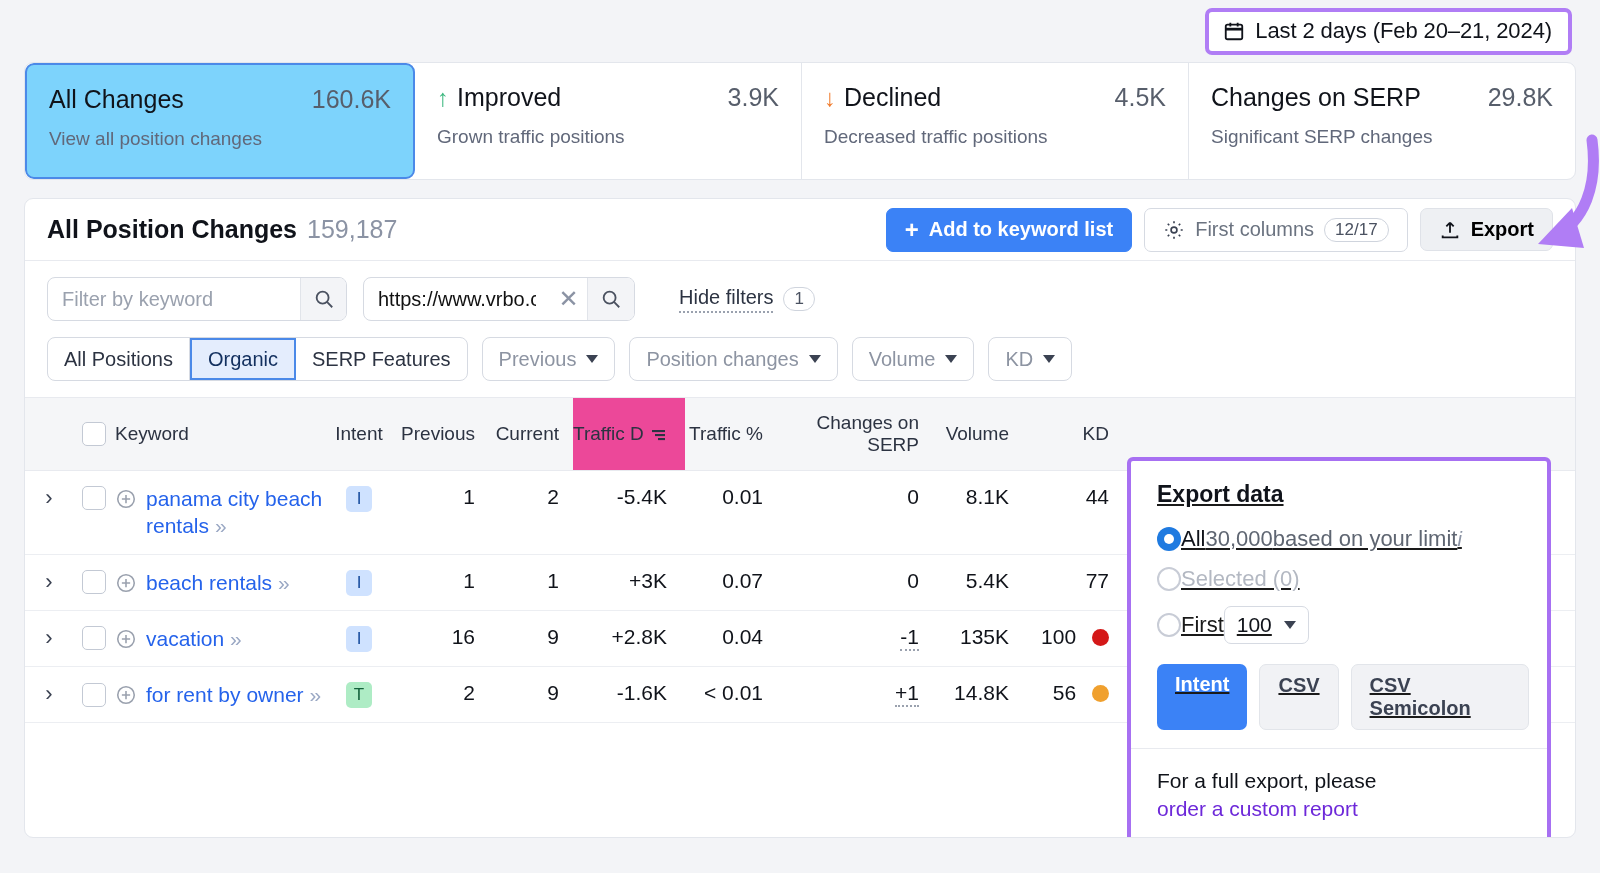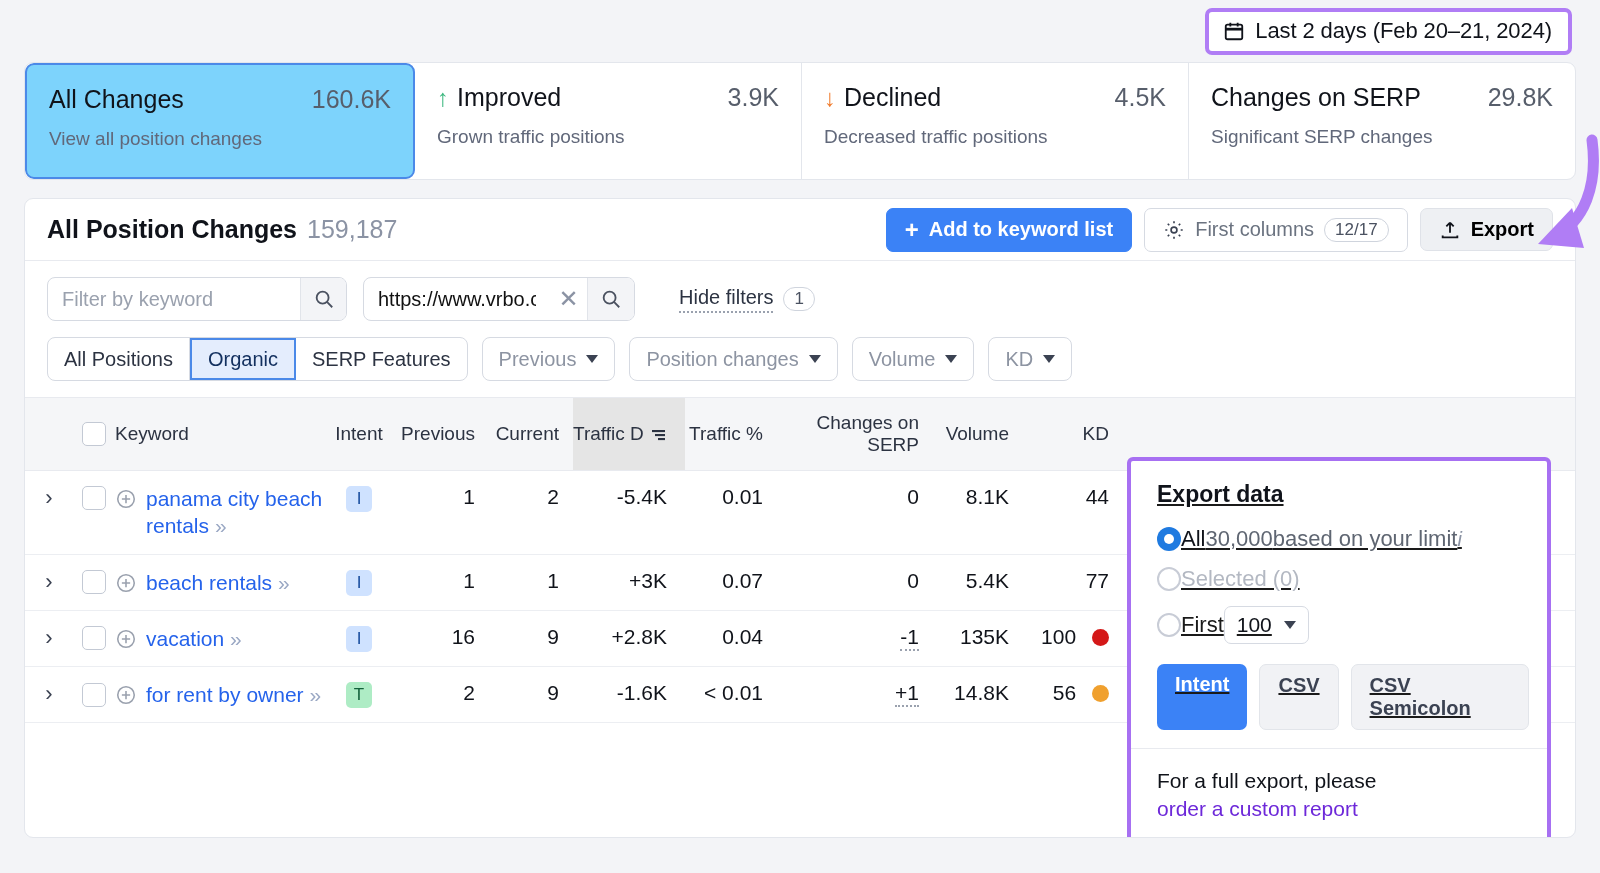--- a/index.html
+++ b/index.html
@@ -105,21 +105,21 @@
     border:1px solid #d6dae2; border-radius:8px; font-size:20px; color:#8d94a2; cursor:pointer;
   }
   .chev { width:0;height:0;border-left:6px solid transparent;border-right:6px solid transparent;border-top:8px solid #3b4252; }
 
   
   table { width:100%; border-collapse:collapse; margin-top:16px; table-layout:fixed; }
   thead th {
     background:#f5f6f8; font-size:19px; font-weight:400; color:#2c3342;
     padding:14px 0; text-align:right; border-top:1px solid #e8eaef; border-bottom:1px solid #e8eaef;
   }
-  thead th.sorted { background:#e5e5e5; }
+  thead th.sorted { background:#ec4899; }
   tbody td { padding:14px 0; font-size:21px; border-bottom:1px solid #eceef2; vertical-align:top; text-align:right; color:#10131a; }
   .c-exp   { width:48px;  text-align:center !important; }
   .c-chk   { width:42px;  text-align:center !important; }
   .c-kw    { width:208px; text-align:left !important; }
   .c-int   { width:72px;  text-align:center !important; }
   .c-prev  { width:92px;  padding-right:12px; }
   .c-curr  { width:86px;  padding-right:14px; }
   .c-td    { width:112px; padding-right:18px; }
   .c-tp    { width:92px;  padding-right:14px; }
   .c-cs    { width:160px; padding-right:18px; }

